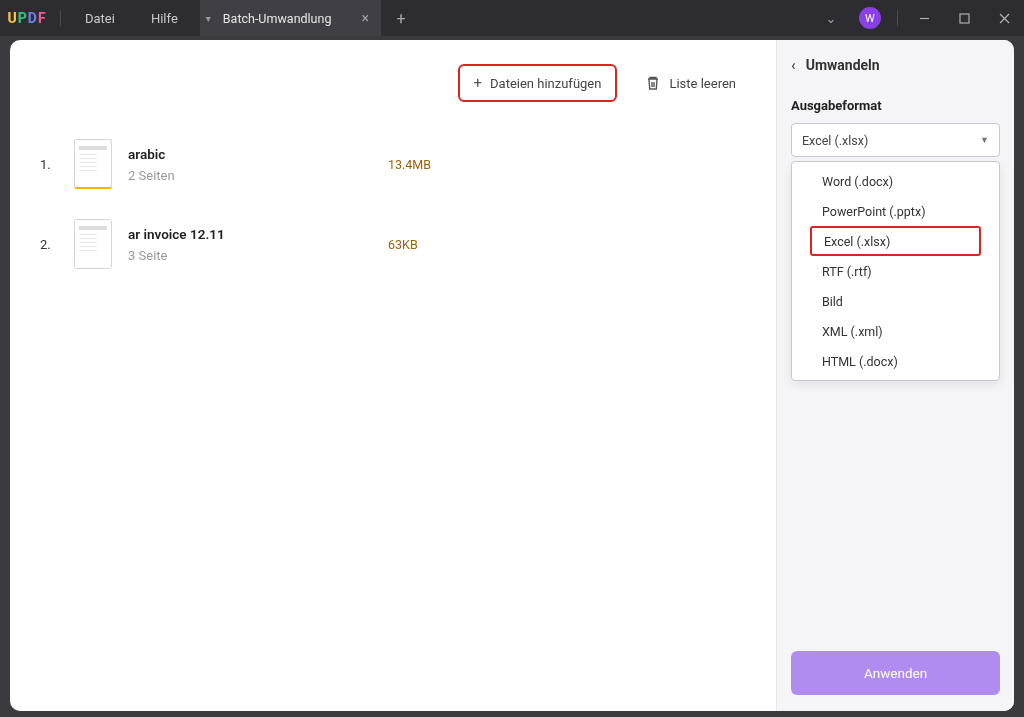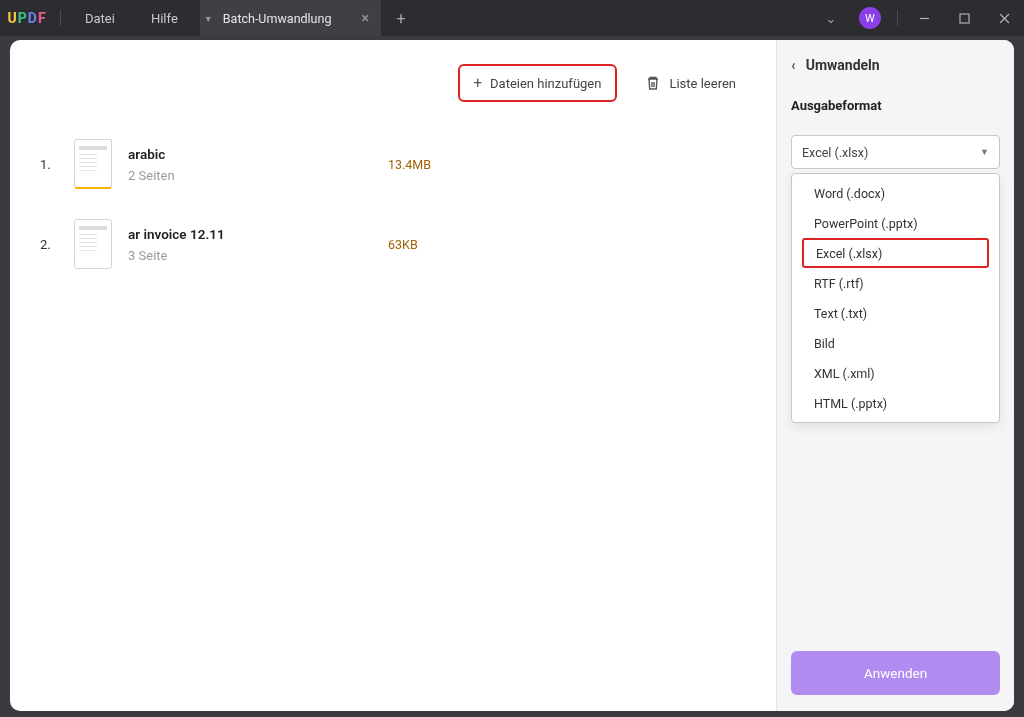--- a/index.html
+++ b/index.html
@@ -47,25 +47,25 @@
   .thumb.yel { border-bottom: 2px solid #f5b400; }
   .fileinfo { margin-left: 16px; flex: 0 0 260px; }
   .fname { color: #222; font-size: 13.5px; font-weight: 600; }
   .fpages { color: #9a9a9e; font-size: 13px; margin-top: 6px; }
   .fsize { color: #a16207; font-size: 12.5px; width: 100px; }
 
   
   .sidebar { width: 238px; border-left: 1px solid #e6e6e9; background: #f5f5f7; display: flex; flex-direction: column; padding: 16px 14px; }
   .crumb { display: flex; align-items: center; gap: 10px; color: #333; font-size: 14px; font-weight: 700; margin-bottom: 24px; cursor: pointer; }
   .crumb .back { font-size: 15px; color: #555; }
-  .side-label { font-size: 13px; font-weight: 700; color: #222; margin-bottom: 22px; }
+  .side-label { font-size: 13px; font-weight: 700; color: #222; margin-bottom: 10px; }
   .select { position: relative; border-radius: 15px; }
   .select-box { height: 34px; background: #fff; border: 1px solid #c7c7cc; border-radius: 4px; display: flex; align-items: center; padding: 0 10px; font-size: 12.5px; color: #444; cursor: pointer; justify-content: space-between; }
   .select-box .caret { font-size: 9px; color: #777; }
-  .dropdown { position: absolute; left: 0; right: 0; top: 38px; background: #fff; border: 1px solid #c7c7cc; border-radius: 4px; box-shadow: 0 4px 12px rgba(0,0,0,.08); padding: 4px 4px; }
+  .dropdown { position: absolute; left: 0; right: 0; top: 38px; background: #fff; border: 1px solid #c7c7cc; border-radius: 4px; box-shadow: 0 4px 12px rgba(0,0,0,.08); padding: 4px 12px; }
   .opt { height: 30px; display: flex; align-items: center; padding: 0 12px; font-size: 12.5px; color: #333; cursor: pointer; margin: 0 6px; border-radius: 3px; }
   .opt.highlight { border: 2px solid #d22; }
   .side-spacer { flex: 1; }
   .applybtn { height: 44px; background: #b18cf0; color: #fff; border-radius: 6px; display: flex; align-items: center; justify-content: center; font-size: 13.5px; cursor: pointer; }
 </style>
 </head>
 <body>
 
 <div class="titlebar">
   <div class="logo">
@@ -155,24 +155,23 @@
       <div class="select">
         <div class="select-box">
           <span>Excel (.xlsx)</span>
           <span class="caret">▼</span>
         </div>
         <div class="dropdown" id="dropdown">
             <div class="opt">Word (.docx)</div>
             <div class="opt">PowerPoint (.pptx)</div>
             <div class="opt highlight">Excel (.xlsx)</div>
             <div class="opt">RTF (.rtf)</div>
-            <div class="opt">Text (.txt)</div>
             <div class="opt">Bild</div>
             <div class="opt">XML (.xml)</div>
-            <div class="opt">HTML (.pptx)</div>
+            <div class="opt">HTML (.docx)</div>
           </div>
       </div>
       <div class="side-spacer"></div>
       <div class="applybtn">Anwenden</div>
     </div>
 
   </div>
 </div>
 
 </body></html>

